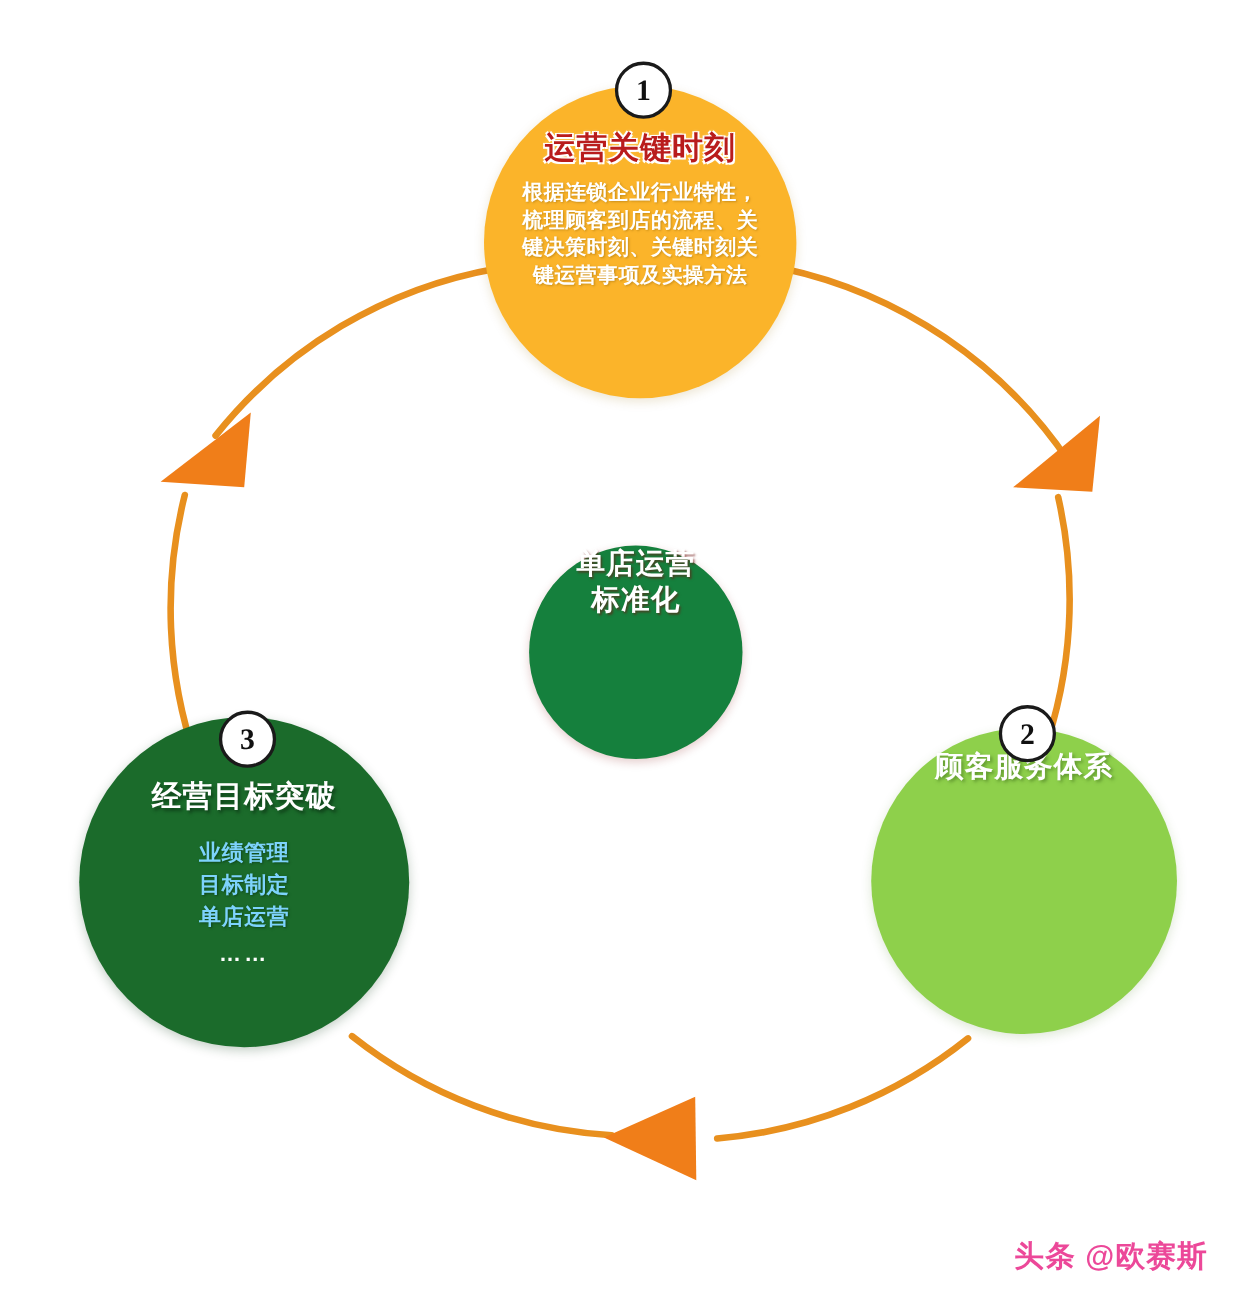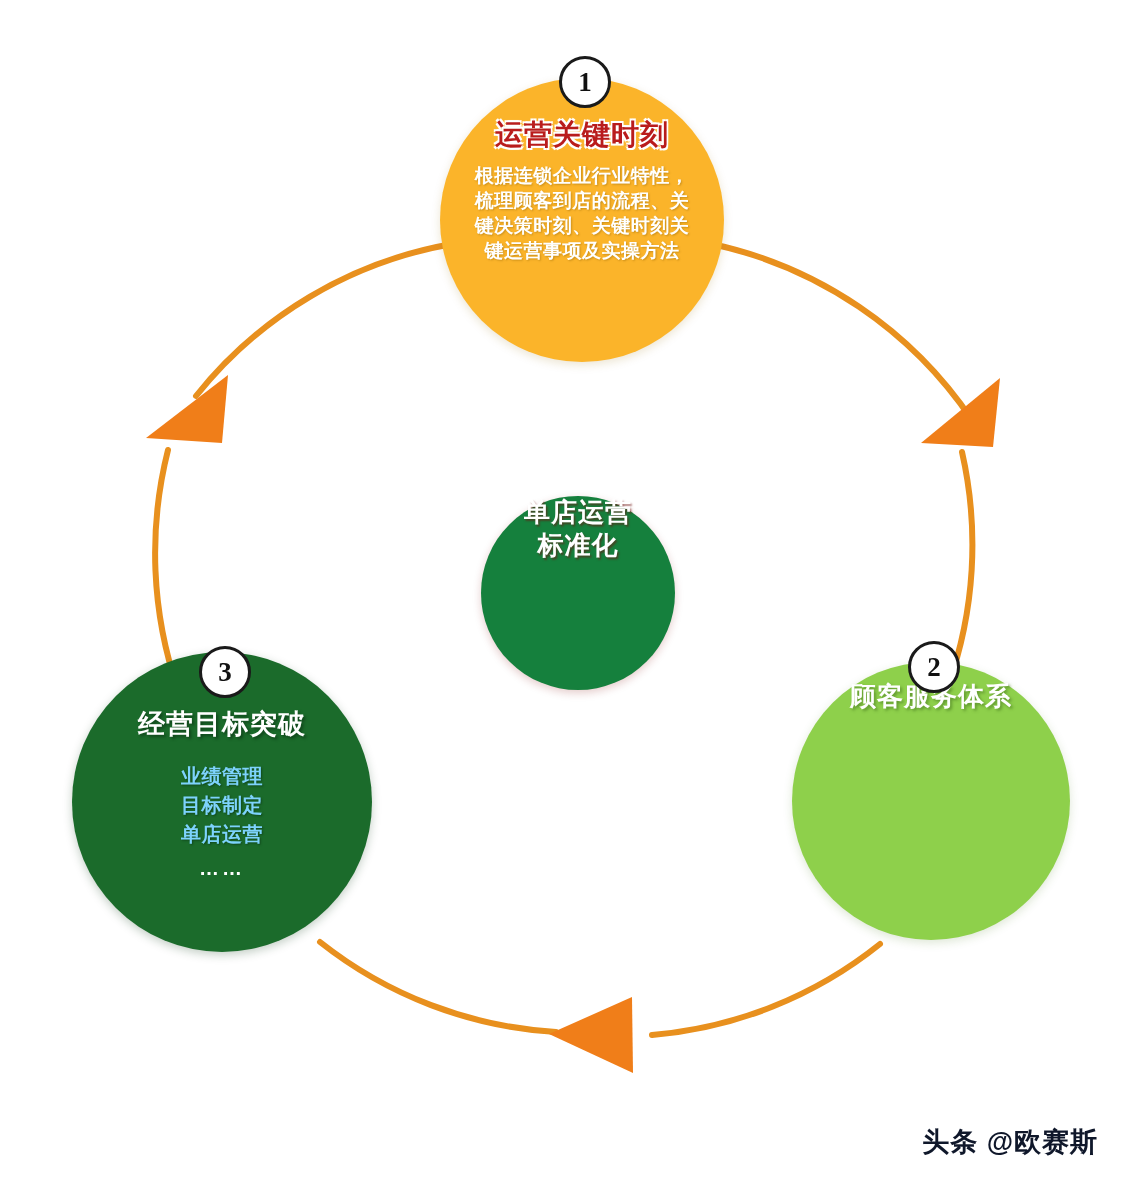--- a/index.html
+++ b/index.html
@@ -174,21 +174,21 @@
     text-shadow: 1.5px 1.5px 2px rgba(110,18,14,.55);
   }
 
   
   #watermark {
     position: absolute;
     right: 24px;
     bottom: 22px;
     font-size: 27px;
     font-weight: 700;
-    color: #0f172a;
+    color: #ec4899;
     letter-spacing: 1px;
     white-space: nowrap;
     text-shadow: 1px 1px 1px rgba(255,255,255,.9);
   }
 </style>
 </head>
 <body>
 
 <div id="stage">
 

